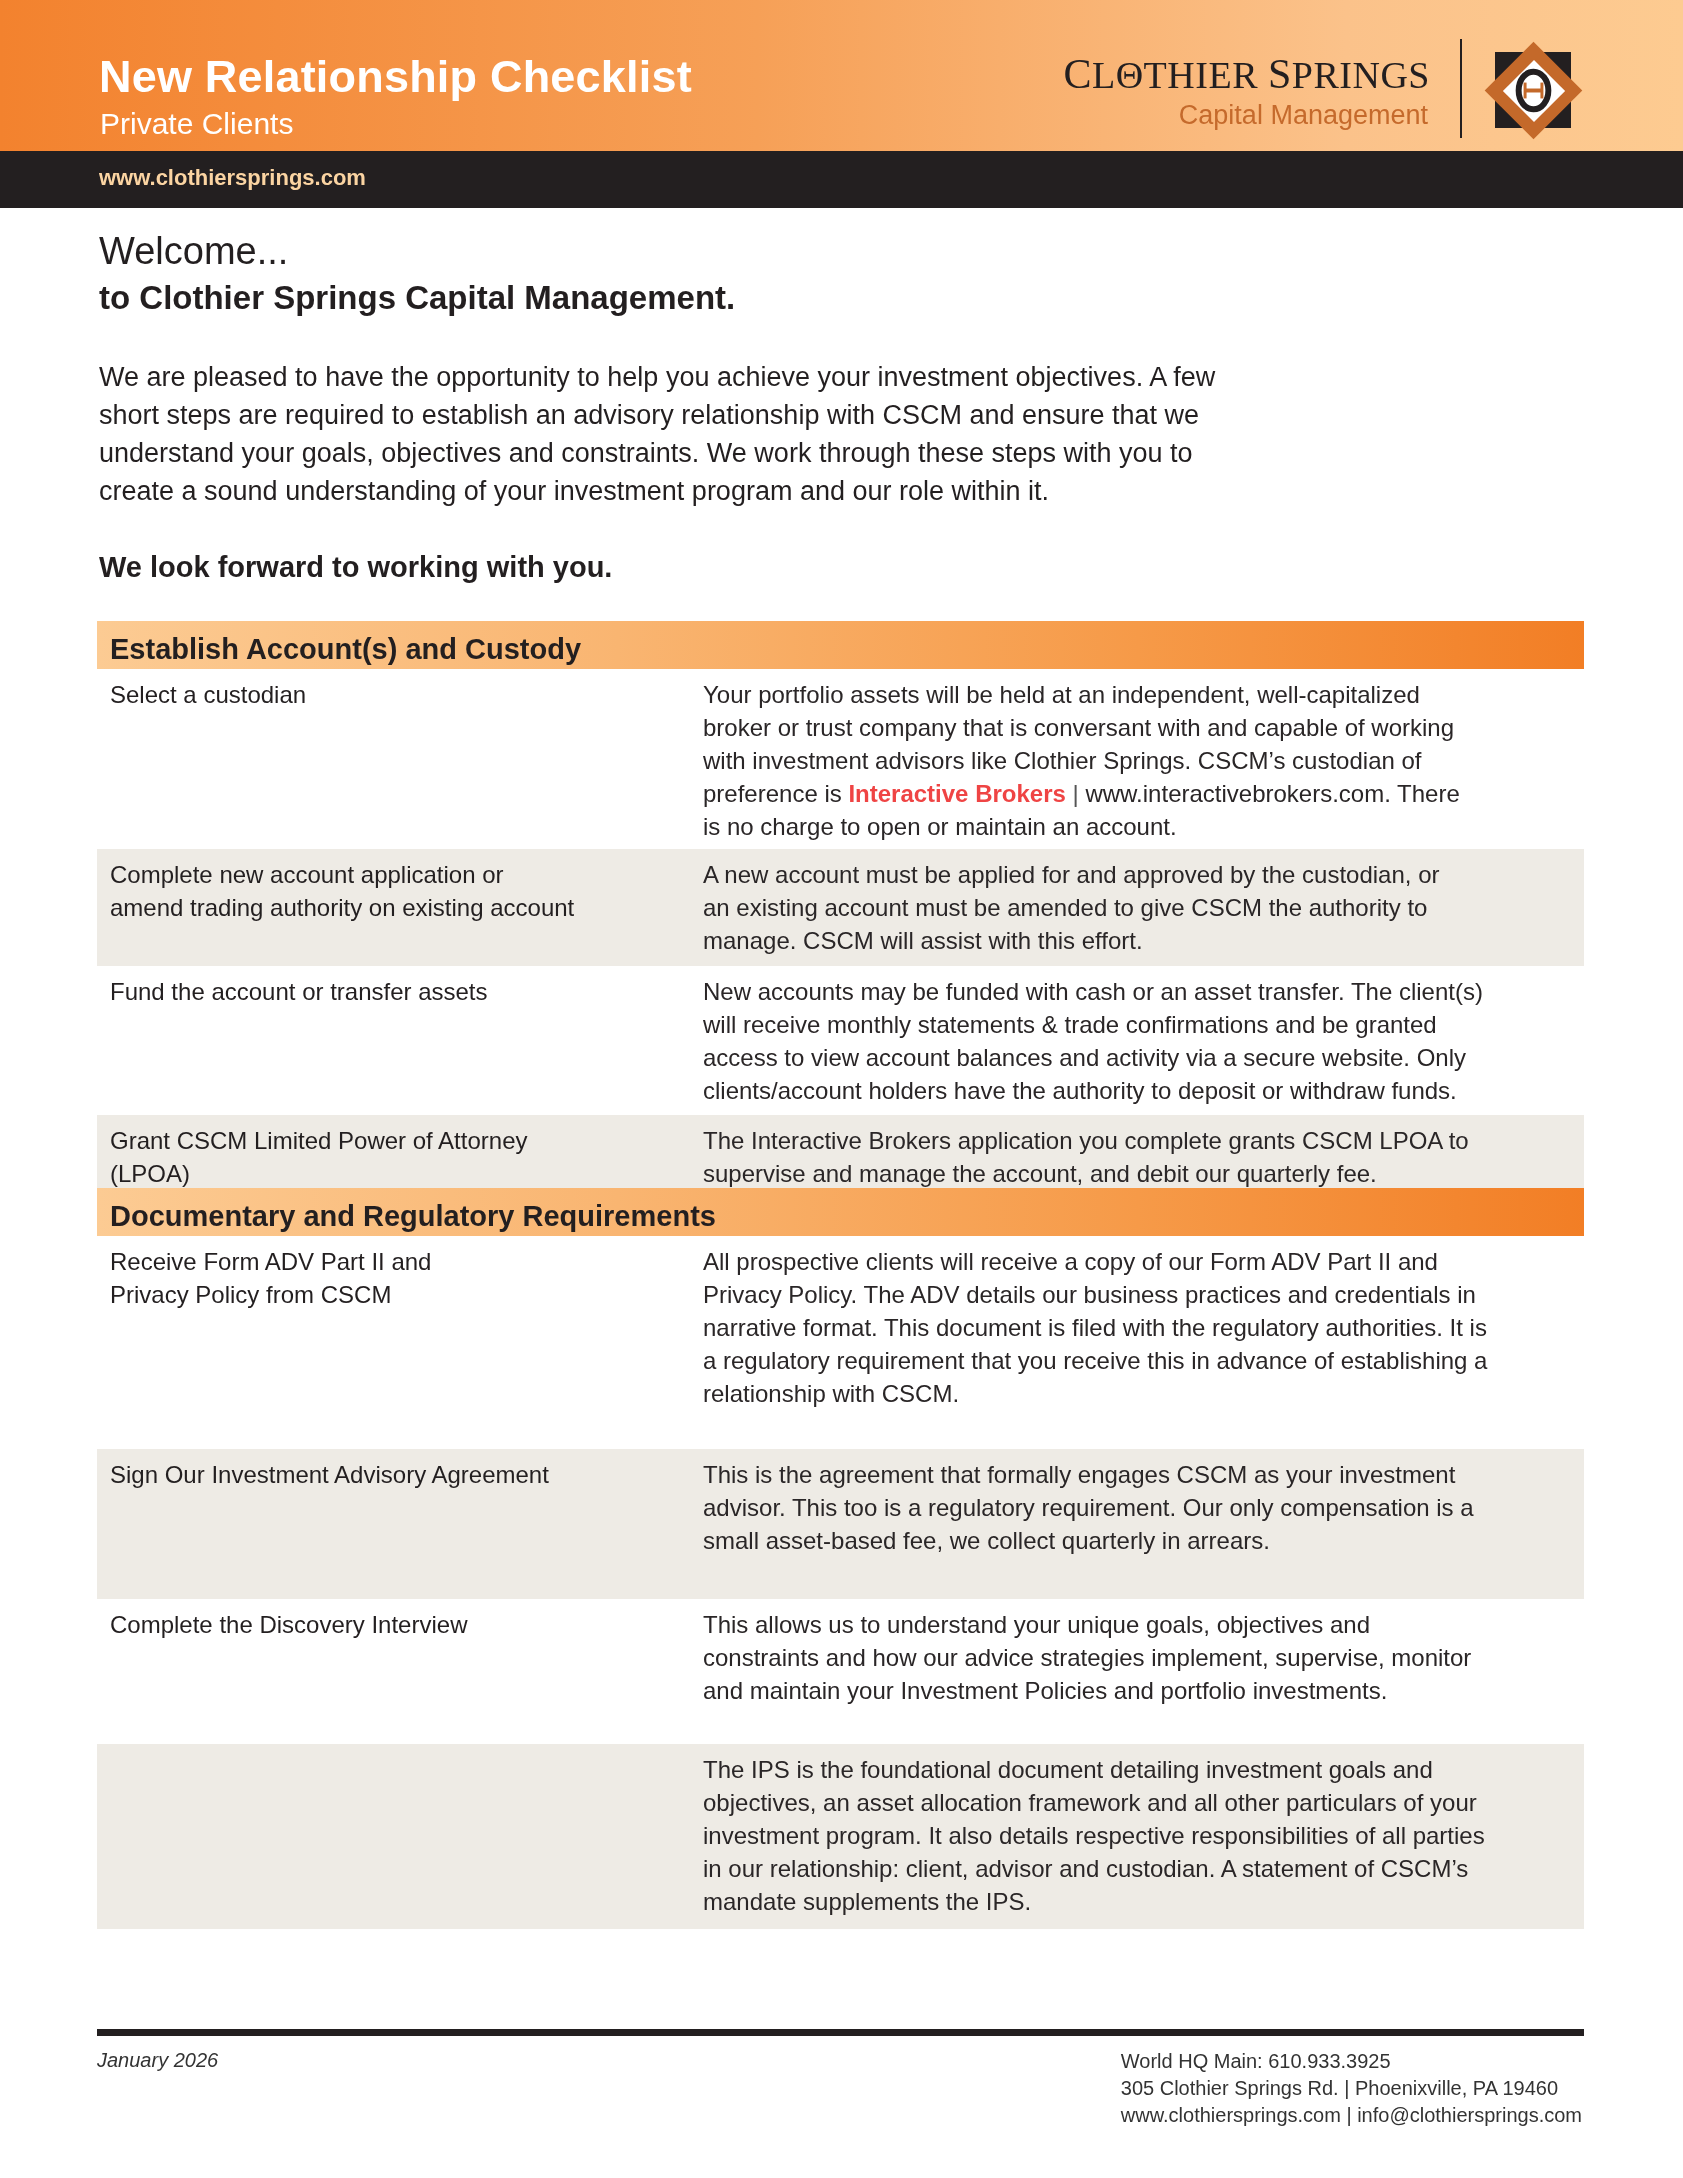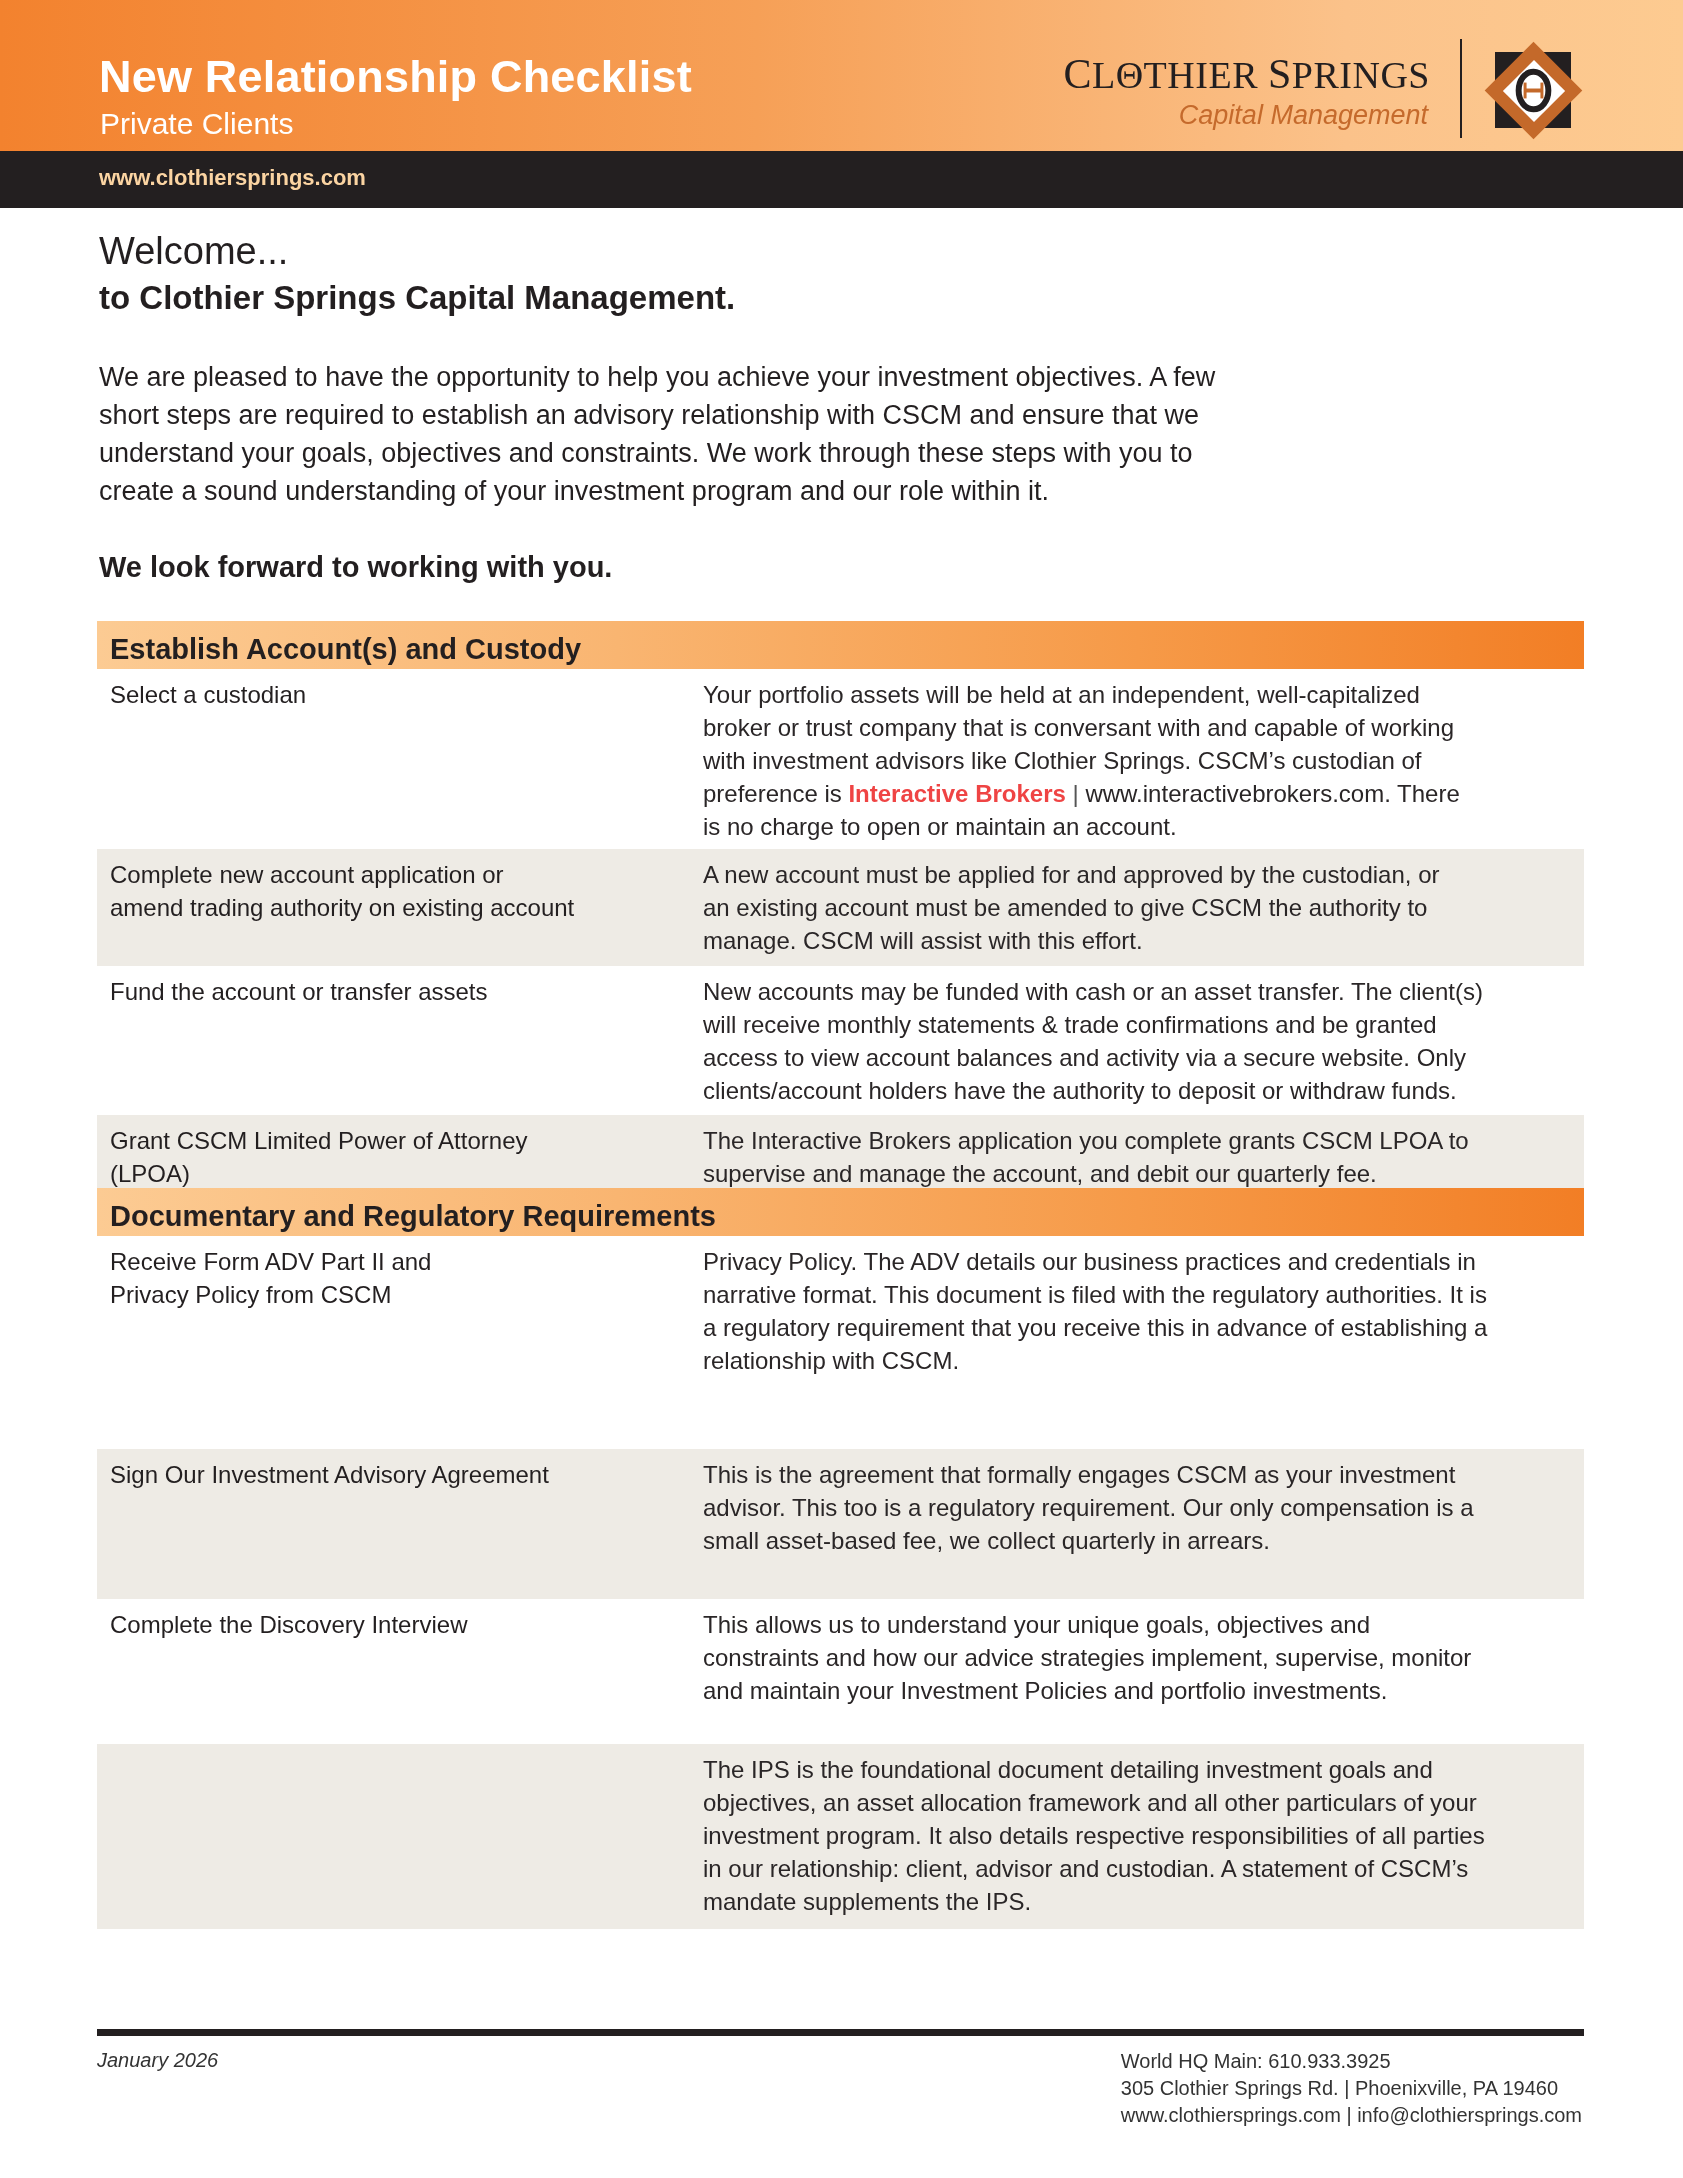--- a/index.html
+++ b/index.html
@@ -8,21 +8,21 @@
 
   
   .hdr { position:absolute; left:0; top:0; width:1683px; height:151px;
          background:linear-gradient(90deg,#F3822E 0%,#F6A057 45%,#FBC28A 80%,#FDCB91 100%); }
   .hdr-title { position:absolute; left:99px; top:51px; font-size:45px; font-weight:bold; color:#ffffff; letter-spacing:0.2px; white-space:nowrap; }
   .hdr-sub { position:absolute; left:100px; top:107px; font-size:30px; color:#ffffff; white-space:nowrap; }
 
   .brand { position:absolute; left:1059px; top:50px; width:371px; height:89px; }
   .brand-name { position:absolute; right:0; top:0; font-family:"Liberation Serif","DejaVu Serif",serif; font-size:38px; color:#231F20; white-space:nowrap; letter-spacing:0.5px; }
   .brand-name .big { font-size:42px; }
-  .brand-sub { position:absolute; right:2px; top:50px; font-size:27px; color:#C56A2C; white-space:nowrap;font-style:italic; }
+  .brand-sub { position:absolute; right:2px; top:50px; font-size:27px; color:#C56A2C; white-space:nowrap; }
   .brand-div { position:absolute; left:1460px; top:39px; width:2px; height:99px; background:#231F20; }
 
   .logo { position:absolute; left:1478px; top:36px; width:111px; height:109px; }
   .logo .sq { position:absolute; left:17px; top:16px; width:76px; height:76px; background:#231F20; }
   .logo .dia { position:absolute; left:21px; top:20px; width:69px; height:69px; background:#C4692A; transform:rotate(45deg); }
   .logo .dia-in { position:absolute; left:34px; top:33px; width:44px; height:44px; background:#ffffff; transform:rotate(45deg); }
   .logo .theta { position:absolute; left:0; top:0; width:111px; height:109px; }
 
   .bar { position:absolute; left:0; top:151px; width:1683px; height:57px; background:#231F20; }
   .bar-url { position:absolute; left:99px; top:165px; font-size:22px; font-weight:bold; color:#FBD4A2; white-space:nowrap; }
@@ -144,20 +144,21 @@
 <div class="section" style="top:1188px;">
   <div class="sec-head">
     <div class="sec-title">Documentary and Regulatory Requirements</div>
   </div>
   <div class="row" style="height:213px;">
     <div class="cell-l">
       <div>Receive Form ADV Part II and</div>
       <div>Privacy Policy from CSCM</div>
     </div>
     <div class="cell-r">
+      <div>All prospective clients will receive a copy of our Form ADV Part II and</div>
       <div>Privacy Policy. The ADV details our business practices and credentials in</div>
       <div>narrative format. This document is filed with the regulatory authorities. It is</div>
       <div>a regulatory requirement that you receive this in advance of establishing a</div>
       <div>relationship with CSCM.</div>
     </div>
   </div>
   <div class="row alt" style="height:150px;">
     <div class="cell-l">
       <div>Sign Our Investment Advisory Agreement</div>
     </div>

